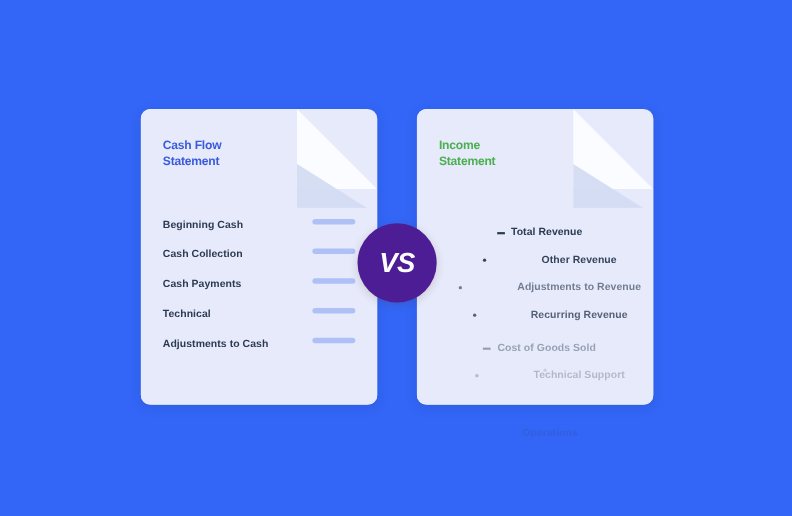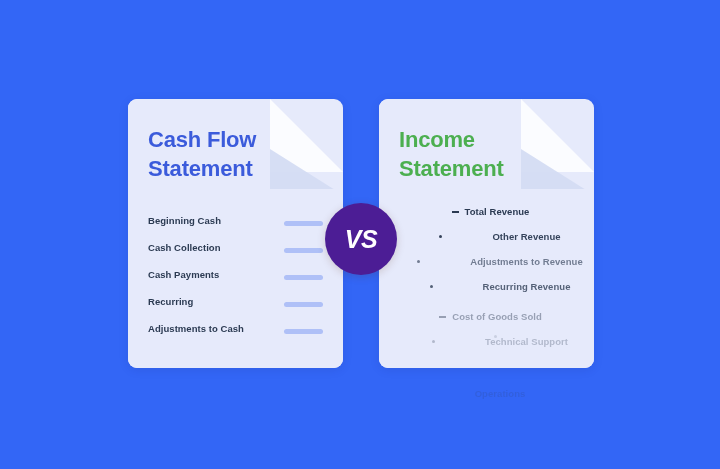--- a/index.html
+++ b/index.html
@@ -65,40 +65,40 @@
     clip-path: polygon(0 0, 100% 46px, 100% 100%, 0 100%);
     opacity: .95;
   }
 
   
   .card-title {
     position: absolute;
     left: 20px;
     top: 26px;
     width: 120px;
-    font-size: 22px;
+    font-size: 11px;
     font-weight: bold;
     line-height: 1.32;
     letter-spacing: -0.2px;
   }
   #title-left  { color: #3B5BDB; }
   #title-right { color: #4CAF50; }
 
   
   .rows-left {
     position: absolute;
     left: 20px;
     top: 100px;
     right: 14px;
   }
   .row-left {
     position: relative;
     height: 27px;
     display: flex;
-    align-items: flex-end;
+    align-items: flex-start;
   }
   .row-left-label {
     font-size: 9.5px;
     font-weight: bold;
     color: #2B3A52;
     letter-spacing: .05px;
     white-space: nowrap;
   }
   .row-left-bar {
     position: absolute;
@@ -202,21 +202,21 @@
         </div>
         <div class="row-left">
           <span class="row-left-label">Cash Collection</span>
           <span class="row-left-bar"></span>
         </div>
         <div class="row-left">
           <span class="row-left-label">Cash Payments</span>
           <span class="row-left-bar"></span>
         </div>
         <div class="row-left">
-          <span class="row-left-label">Recurring</span>
+          <span class="row-left-label">Technical</span>
           <span class="row-left-bar"></span>
         </div>
         <div class="row-left">
           <span class="row-left-label">Adjustments to Cash</span>
           <span class="row-left-bar"></span>
         </div>
       </div>
   </div>
 
   <div class="card" id="card-right">

